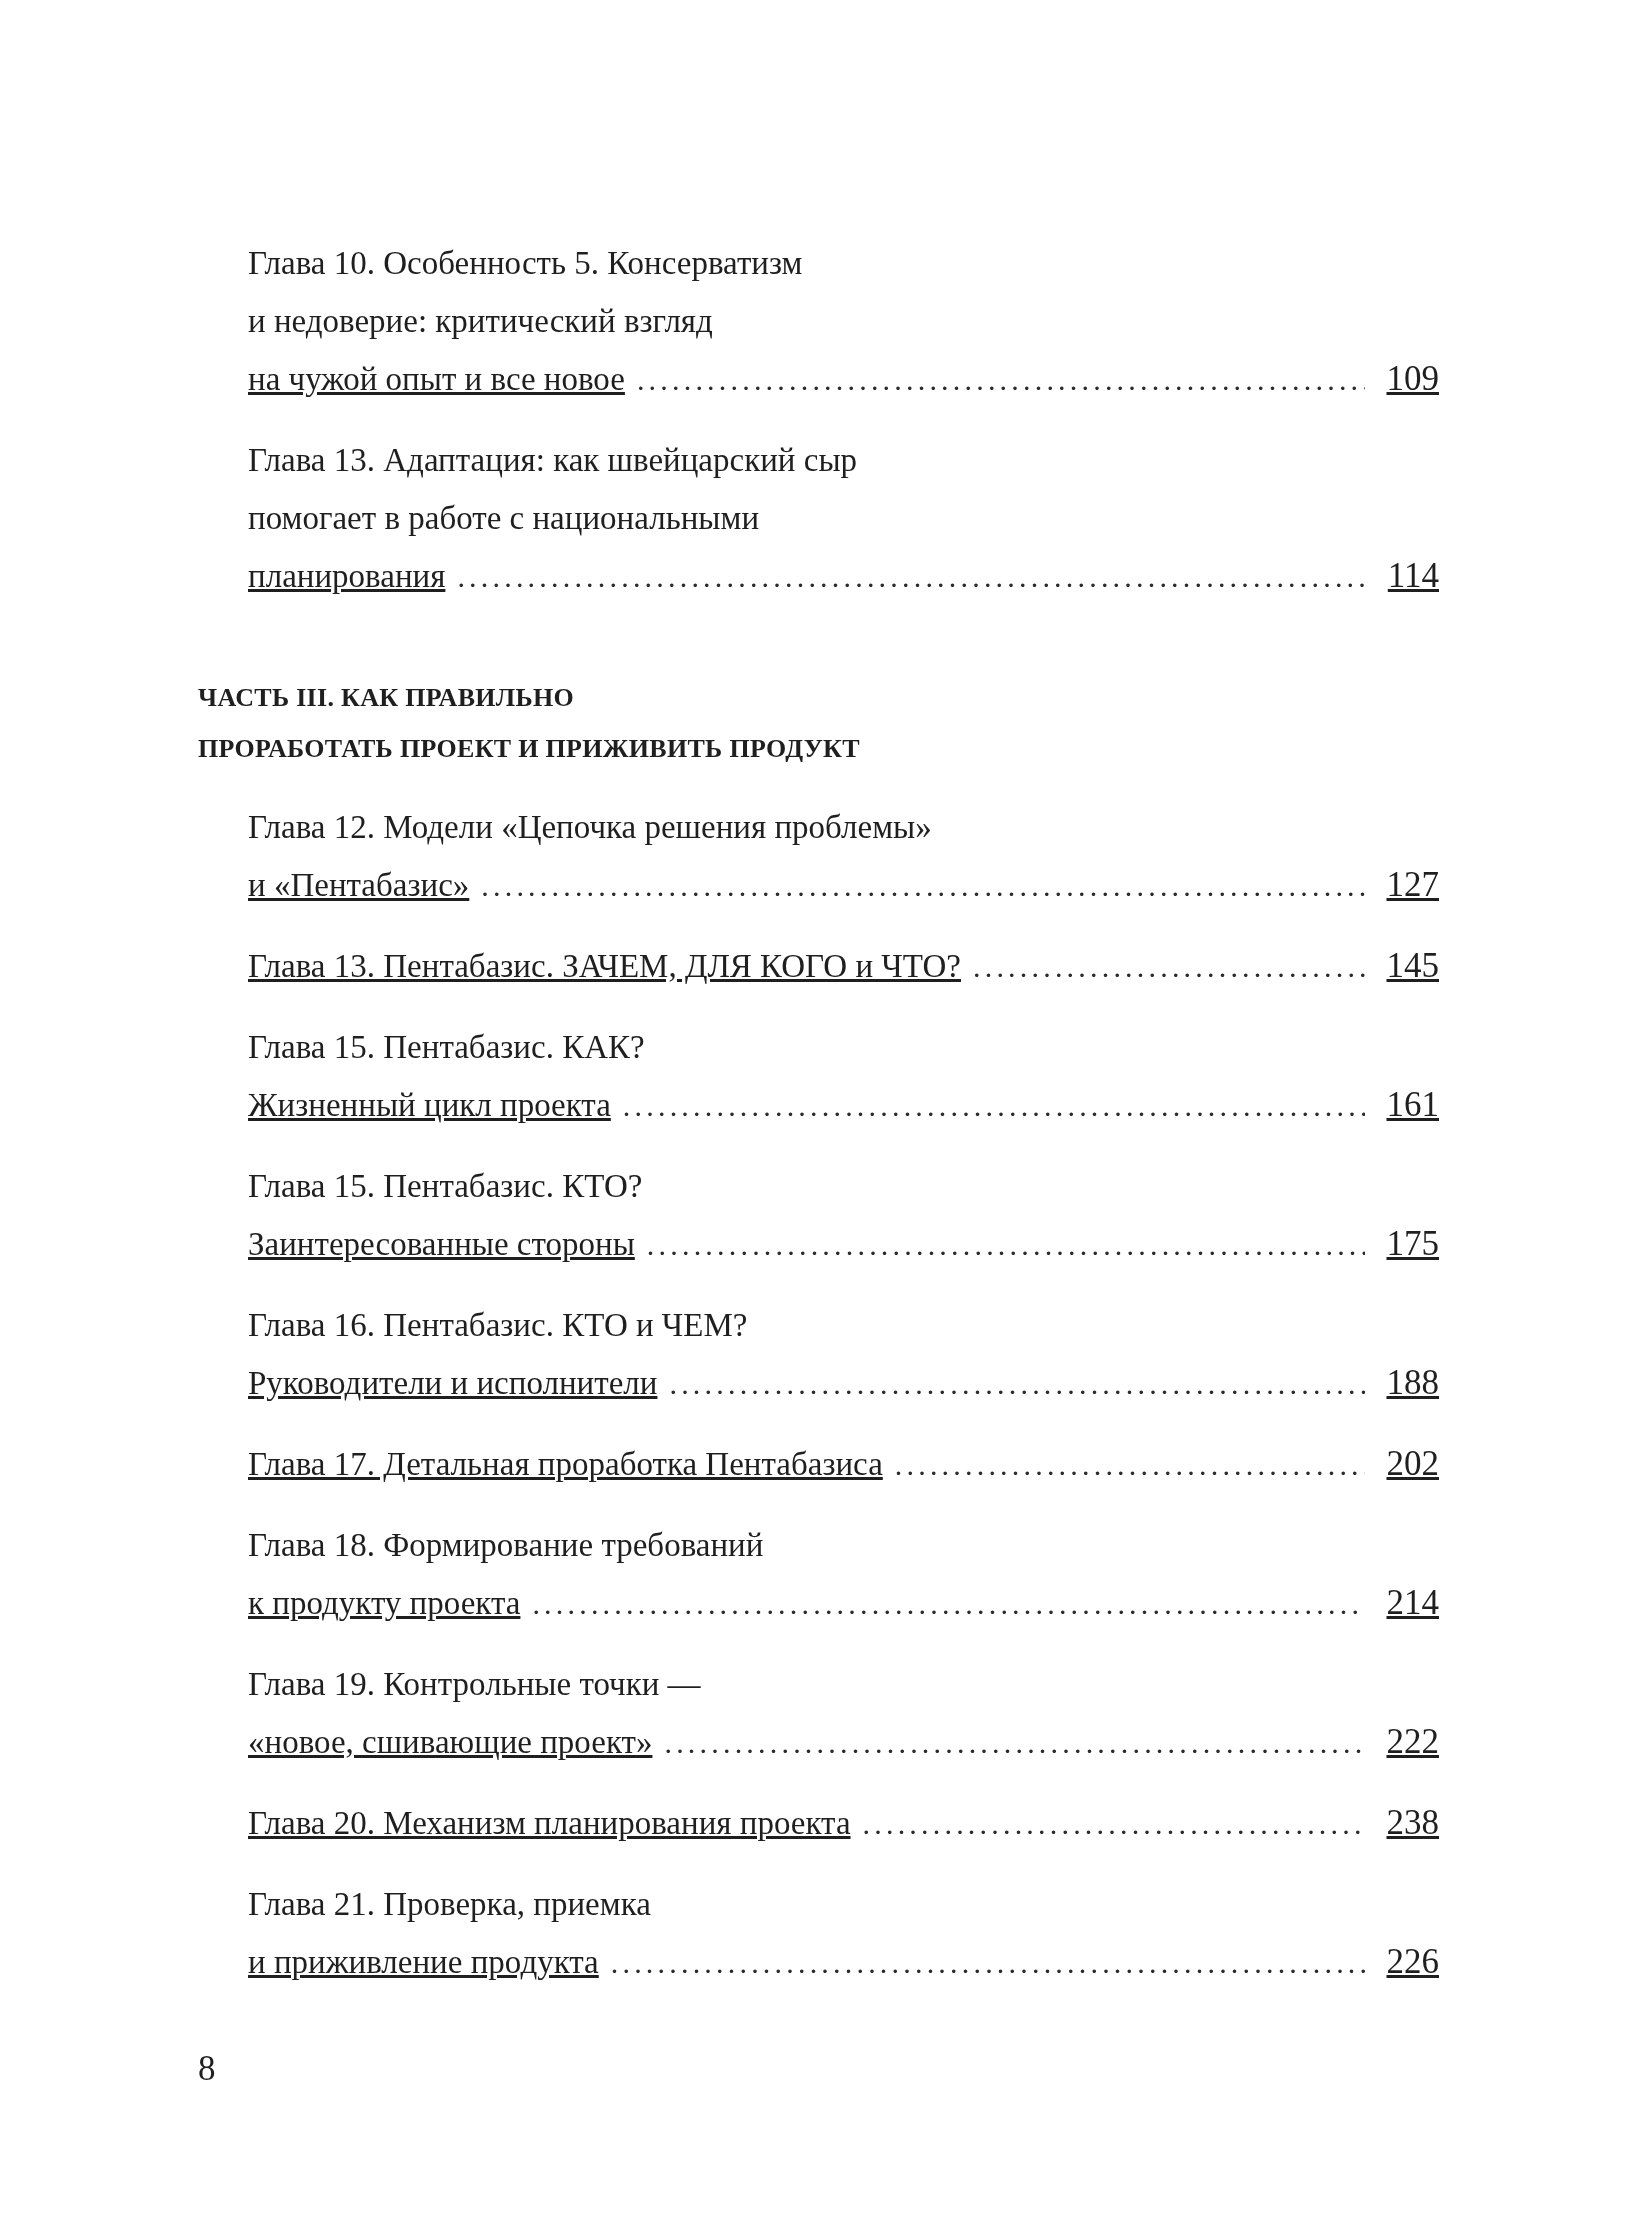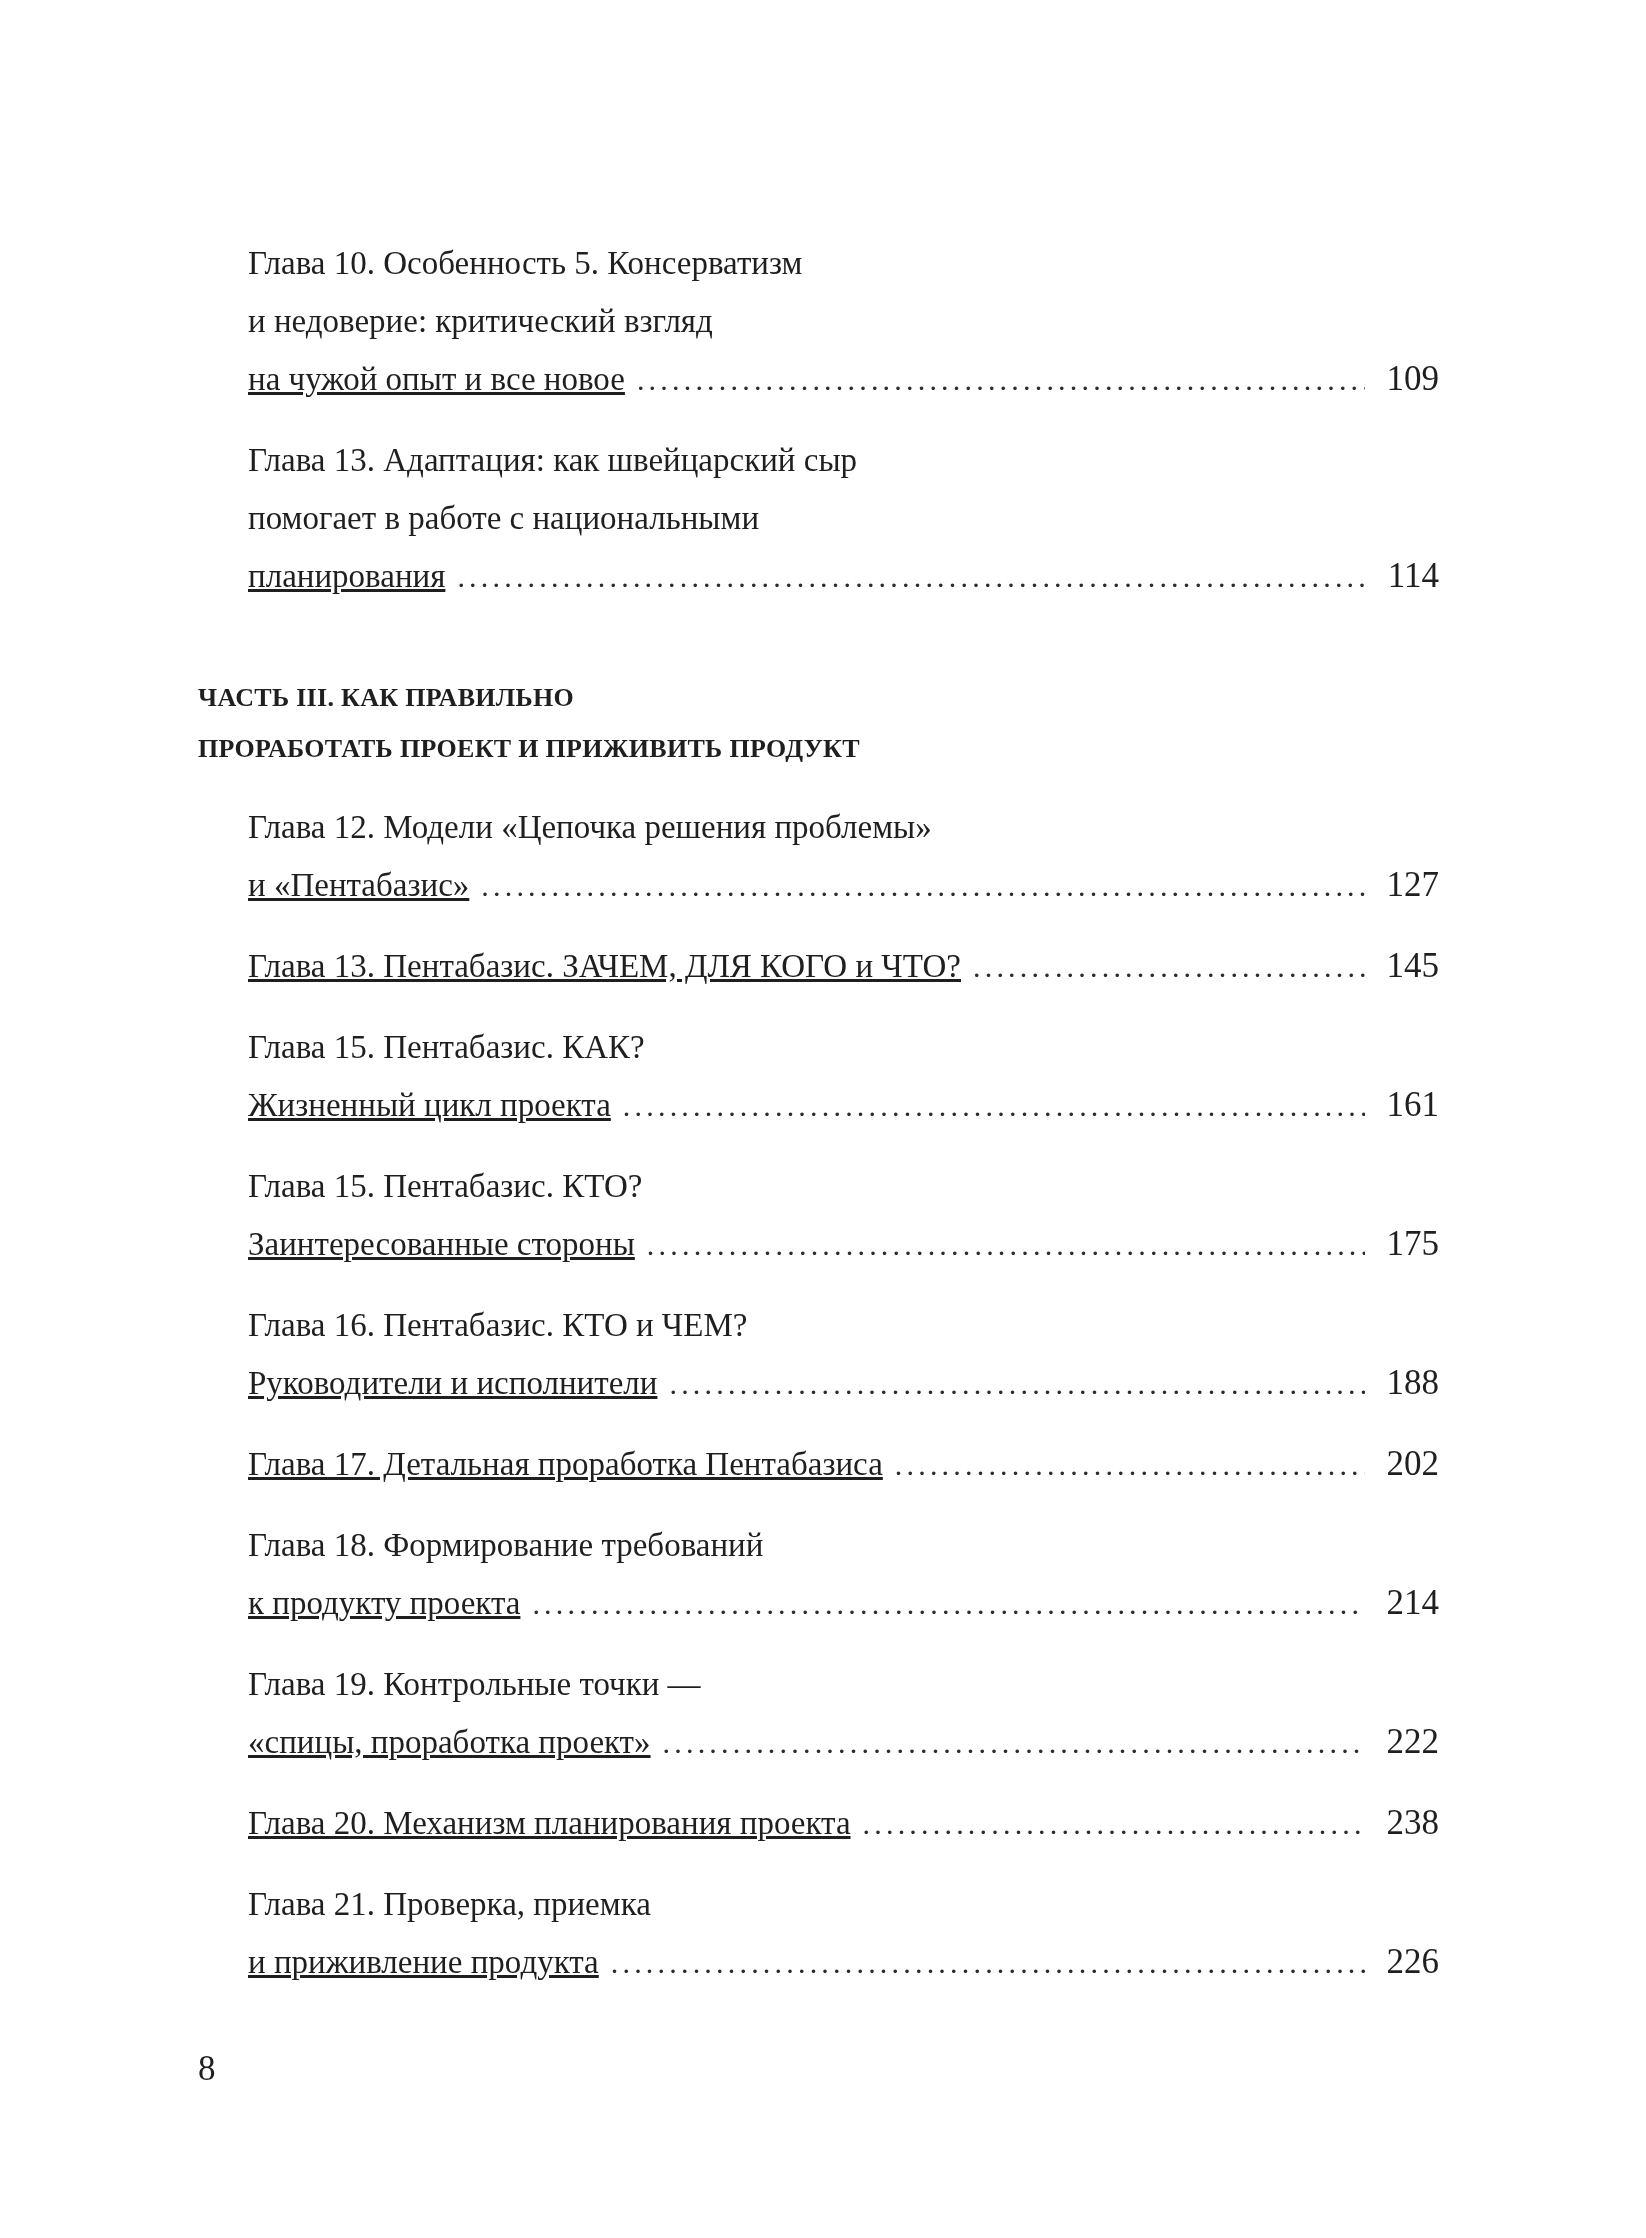--- a/index.html
+++ b/index.html
@@ -53,20 +53,21 @@
   .leader::after {
     content: "..................................................................................................................................";
     font-size: 30px;
     letter-spacing: 4.2px;
     color: #2b2b2b;
   }
   .pagenum {
     flex: 0 0 auto;
     font-size: 35px;
     text-align: right;
+    text-decoration: underline;
   }
   .part-header {
     font-weight: bold;
     font-size: 26px;
     line-height: 51px;
     margin: 66px 0 24px 0;
     letter-spacing: 0.3px;
   }
   .part-header .line {
     white-space: nowrap;
@@ -156,21 +157,21 @@
         <div class="line">Глава 18. Формирование требований</div>
         <div class="line with-leader">
           <span class="txt">к продукту проекта</span>
           <span class="leader"></span>
           <span class="pagenum">214</span>
         </div>
       </div>
       <div class="entry">
         <div class="line">Глава 19. Контрольные точки —</div>
         <div class="line with-leader">
-          <span class="txt">«спицы, проработка проект»</span>
+          <span class="txt">«новое, сшивающие проект»</span>
           <span class="leader"></span>
           <span class="pagenum">222</span>
         </div>
       </div>
       <div class="entry">
         <div class="line with-leader">
           <span class="txt">Глава 20. Механизм планирования проекта</span>
           <span class="leader"></span>
           <span class="pagenum">238</span>
         </div>

